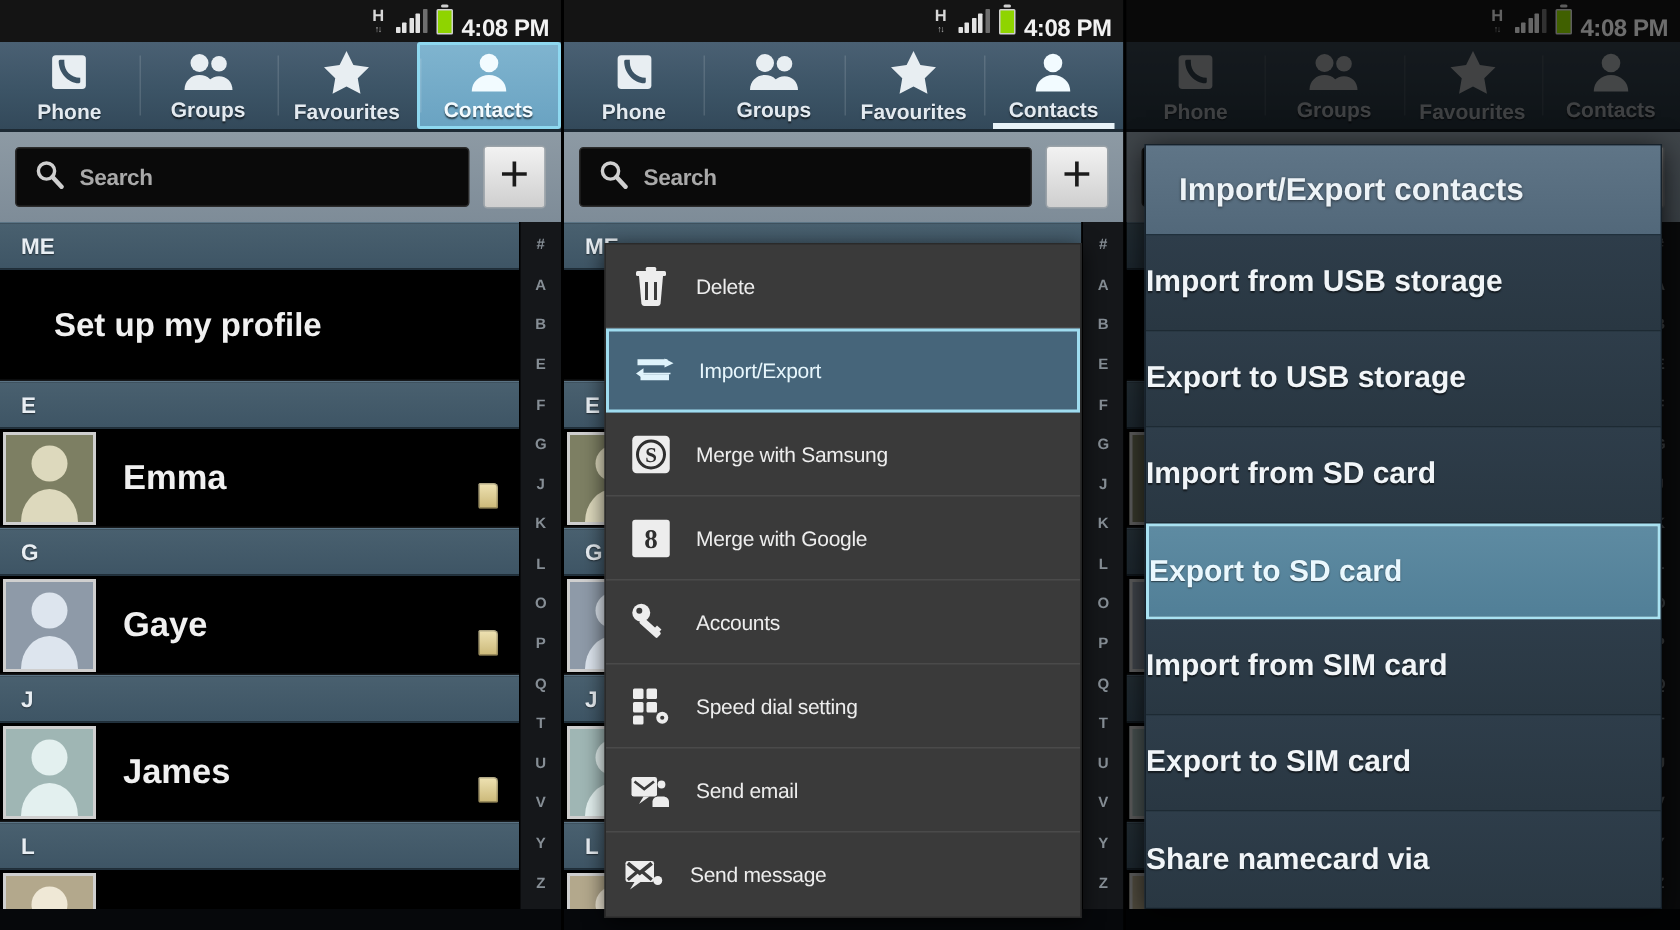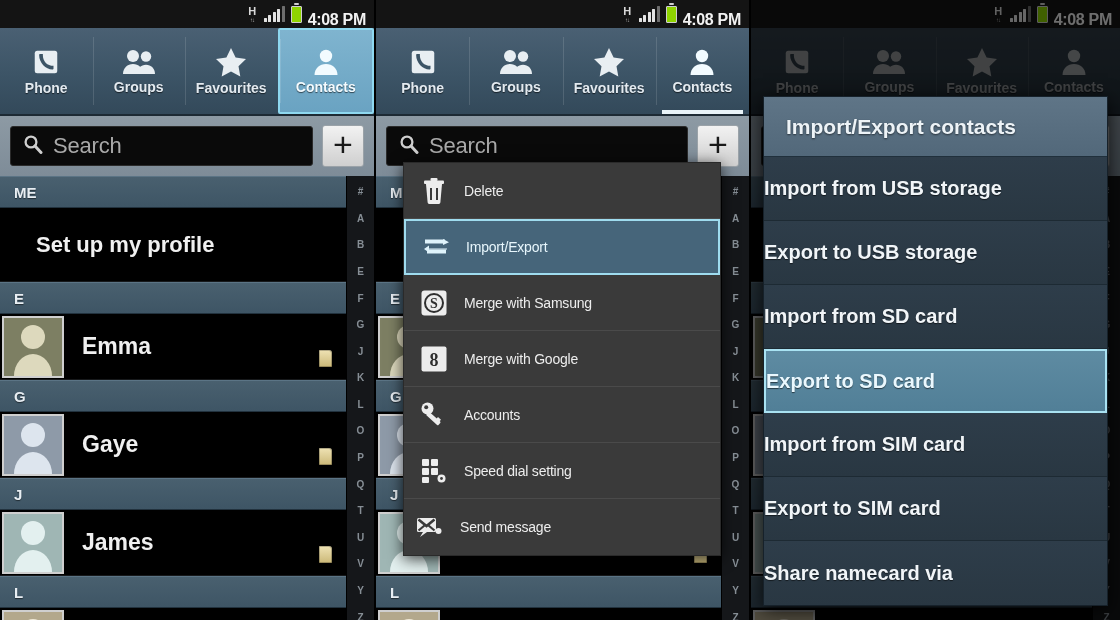--- a/index.html
+++ b/index.html
@@ -35,42 +35,42 @@
   .sb-bars i:nth-child(3){height:10px}
   .sb-bars i:nth-child(4){height:13px}
   .sb-bars i:nth-child(5){height:16px; background:#6e6e6e}
   .sb-batt { width:11px; height:17px; border:1.5px solid #cfcfcf; border-radius:1px;
              position:relative; background:#8fd400; }
   .sb-batt:before { content:""; position:absolute; top:-4px; left:2.5px; width:5px; height:2.5px;
              background:#cfcfcf; border-radius:1px; }
   .sb-time { color:#f2f2f2; font-size:16px; font-weight:bold; letter-spacing:-0.3px;margin-top:12px; }
 
   
-  .tabbar { height: 88px; display: flex; background: linear-gradient(#4a6073,#3c5466 55%,#33495a);
+  .tabbar { height: 60px; display: flex; background: linear-gradient(#4a6073,#3c5466 55%,#33495a);
             border-bottom: 2px solid #1d2a34; }
   .tab { flex: 1; display:flex; flex-direction:column; align-items:center; justify-content:center;
          gap: 3px; position: relative; color:#e3eaf0; }
   .tab + .tab:before { content:""; position:absolute; left:0; top:9px; bottom:9px; width:1px;
                        background: rgba(255,255,255,.13); }
   .tab .tlabel { font-size: 14px; font-weight: bold; text-shadow: 0 1px 1px rgba(0,0,0,.6); }
   .tab svg { display:block; }
   
   .tab.sel-box { background: linear-gradient(#7fb4cf,#6aa3c2); border: 2px solid #8ed8f0;
                  border-radius: 2px; }
   .tab.sel-box .tlabel { color:#f3fbff; }
   
   .tab.sel-underline:after { content:""; position:absolute; left:6px; right:6px; bottom:0;
                              height:4px; background:#e9f3f8; }
 
   
   .searchrow { height: 60px; background: linear-gradient(#8d9aa4,#7e8c98);
                display:flex; align-items:center; gap:9px; padding: 0 10px; }
   .searchbox { flex:1; height: 40px; background:#0a0a0a; border:1px solid #2b2b2b;
                border-radius: 3px; display:flex; align-items:center; gap:10px; padding: 0 12px; }
-  .searchbox .sqtext { color:#a9a9a9; font-size:22px; font-weight:normal; letter-spacing:-0.2px; }
+  .searchbox .sqtext { color:#a9a9a9; font-size:15px; font-weight:bold; letter-spacing:-0.2px; }
   .plusbtn { width:42px; height:42px; border-radius:3px;
              background: linear-gradient(#f2f2f2,#cfcfcf); border:1px solid #9aa2a8;
              display:flex; align-items:center; justify-content:center;
              color:#1a1a1a; font-size:34px; font-weight:300; line-height:1; padding-bottom:4px; }
 
   
   .listwrap { position:relative; height: calc(620px - 28px - 74px - 60px); display:flex; }
   .list { flex:1; background:#000; overflow:hidden; }
   .grp { height: 32px; background: linear-gradient(#49606f,#3e5565);
          border-top:1px solid #5b7485; border-bottom:1px solid #22323e;
@@ -513,20 +513,32 @@
               <rect x="1" y="19" width="7" height="6" rx="1" fill="#ededed"></rect>
               <circle cx="20.5" cy="20.5" r="4" fill="#ededed"></circle>
               <circle cx="20.5" cy="20.5" r="1.4" fill="#3a3a3a"></circle>
             </svg>
         </span>
         <span class="clab">Speed dial setting</span>
       </div>
       <div class="ctxitem">
         <span class="cicon">
           <svg width="28" height="24" viewBox="0 0 28 24">
+              <rect x="1" y="3" width="17" height="13" rx="1.5" fill="#ededed"></rect>
+              <path d="M3 6l6.5 5L16 6" fill="none" stroke="#3a3a3a" stroke-width="1.8"></path>
+              <path d="M9 16l-3 5 7-5z" fill="#ededed"></path>
+              <circle cx="21" cy="8" r="2.6" fill="#ededed"></circle>
+              <path d="M15 23v-3.5c0-2 1.8-3.5 4-3.5h3c2.2 0 4 1.5 4 3.5V23z" fill="#ededed"></path>
+            </svg>
+        </span>
+        <span class="clab">Send email</span>
+      </div>
+      <div class="ctxitem">
+        <span class="cicon">
+          <svg width="28" height="24" viewBox="0 0 28 24">
               <rect x="1" y="3" width="19" height="14" rx="1.5" fill="#ededed"></rect>
               <path d="M2.5 4.5l8 6.5 8-6.5" fill="none" stroke="#3a3a3a" stroke-width="2.6"></path>
               <path d="M2.5 15.5l6-5M18.5 15.5l-6-5" stroke="#3a3a3a" stroke-width="2.2"></path>
               <path d="M7 17l-3 5 7-5z" fill="#ededed"></path>
               <circle cx="22.5" cy="16" r="3" fill="#ededed"></circle>
             </svg>
         </span>
         <span class="clab">Send message</span>
       </div>
     </div>

